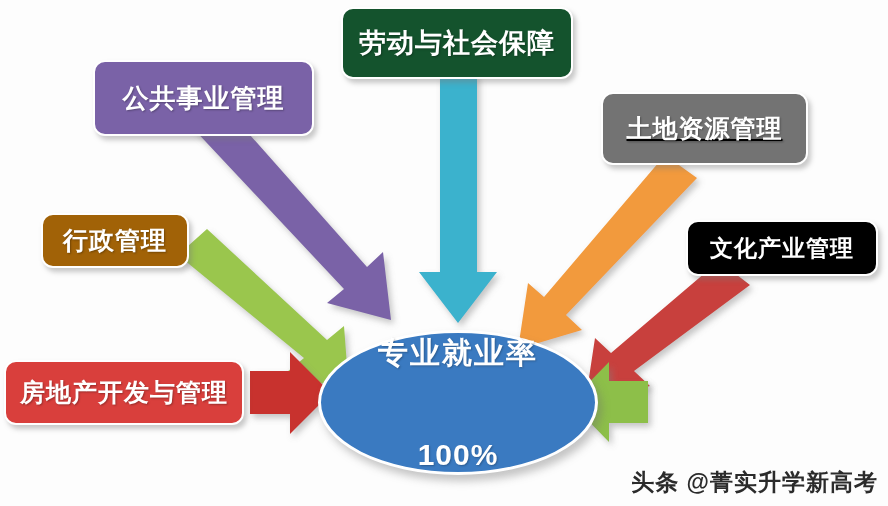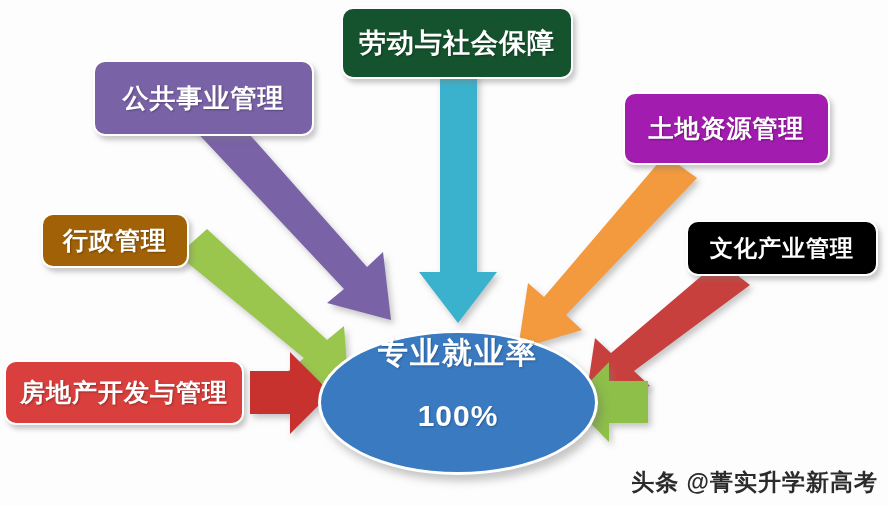--- a/index.html
+++ b/index.html
@@ -42,21 +42,21 @@
     letter-spacing: 1px;
     text-shadow: 1px 1px 2px rgba(0,0,0,0.30);
   }
   
   #node-labor       { left: 341px; top: 7px;   width: 232px; height: 72px; background: #14532d; }
   #node-labor .node-label       { font-size: 27px; }
 
   #node-public      { left: 93px;  top: 60px;  width: 221px; height: 76px; background: #7a62a7; }
   #node-public .node-label      { font-size: 26px; }
 
-  #node-land        { left: 623px; top: 92px;  width: 207px; height: 73px; background: #a21caf; }
+  #node-land        { left: 601px; top: 92px;  width: 207px; height: 73px; background: #737373; text-decoration: underline; }
   #node-land .node-label        { font-size: 25px; }
 
   #node-admin       { left: 41px;  top: 213px; width: 148px; height: 55px; background: #a16207; }
   #node-admin .node-label       { font-size: 25px; }
 
   #node-culture     { left: 686px; top: 220px; width: 192px; height: 56px; background: #000000; }
   #node-culture .node-label     { font-size: 23px; }
 
   #node-realestate  { left: 4px;   top: 360px; width: 240px; height: 65px; background: #d93f3c; }
   #node-realestate .node-label  { font-size: 25px; }
@@ -72,21 +72,21 @@
     top: 330px;
     width: 280px;
     height: 145px;
     border-radius: 50%;
     background: #3a7ac1;
     border: 3px solid #ffffff;
     box-shadow: 4px 6px 8px rgba(110,110,110,0.40);
     display: flex;
     flex-direction: column;
     align-items: center;
-    justify-content: flex-start;
+    justify-content: space-between;
     box-sizing: border-box;
   }
   #center-title {
     color: #ffffff;
     font-size: 30px;
     font-weight: bold;
     letter-spacing: 2px;
     text-shadow: 1px 1px 2px rgba(0,0,0,0.25);
   }
   #center-value {

